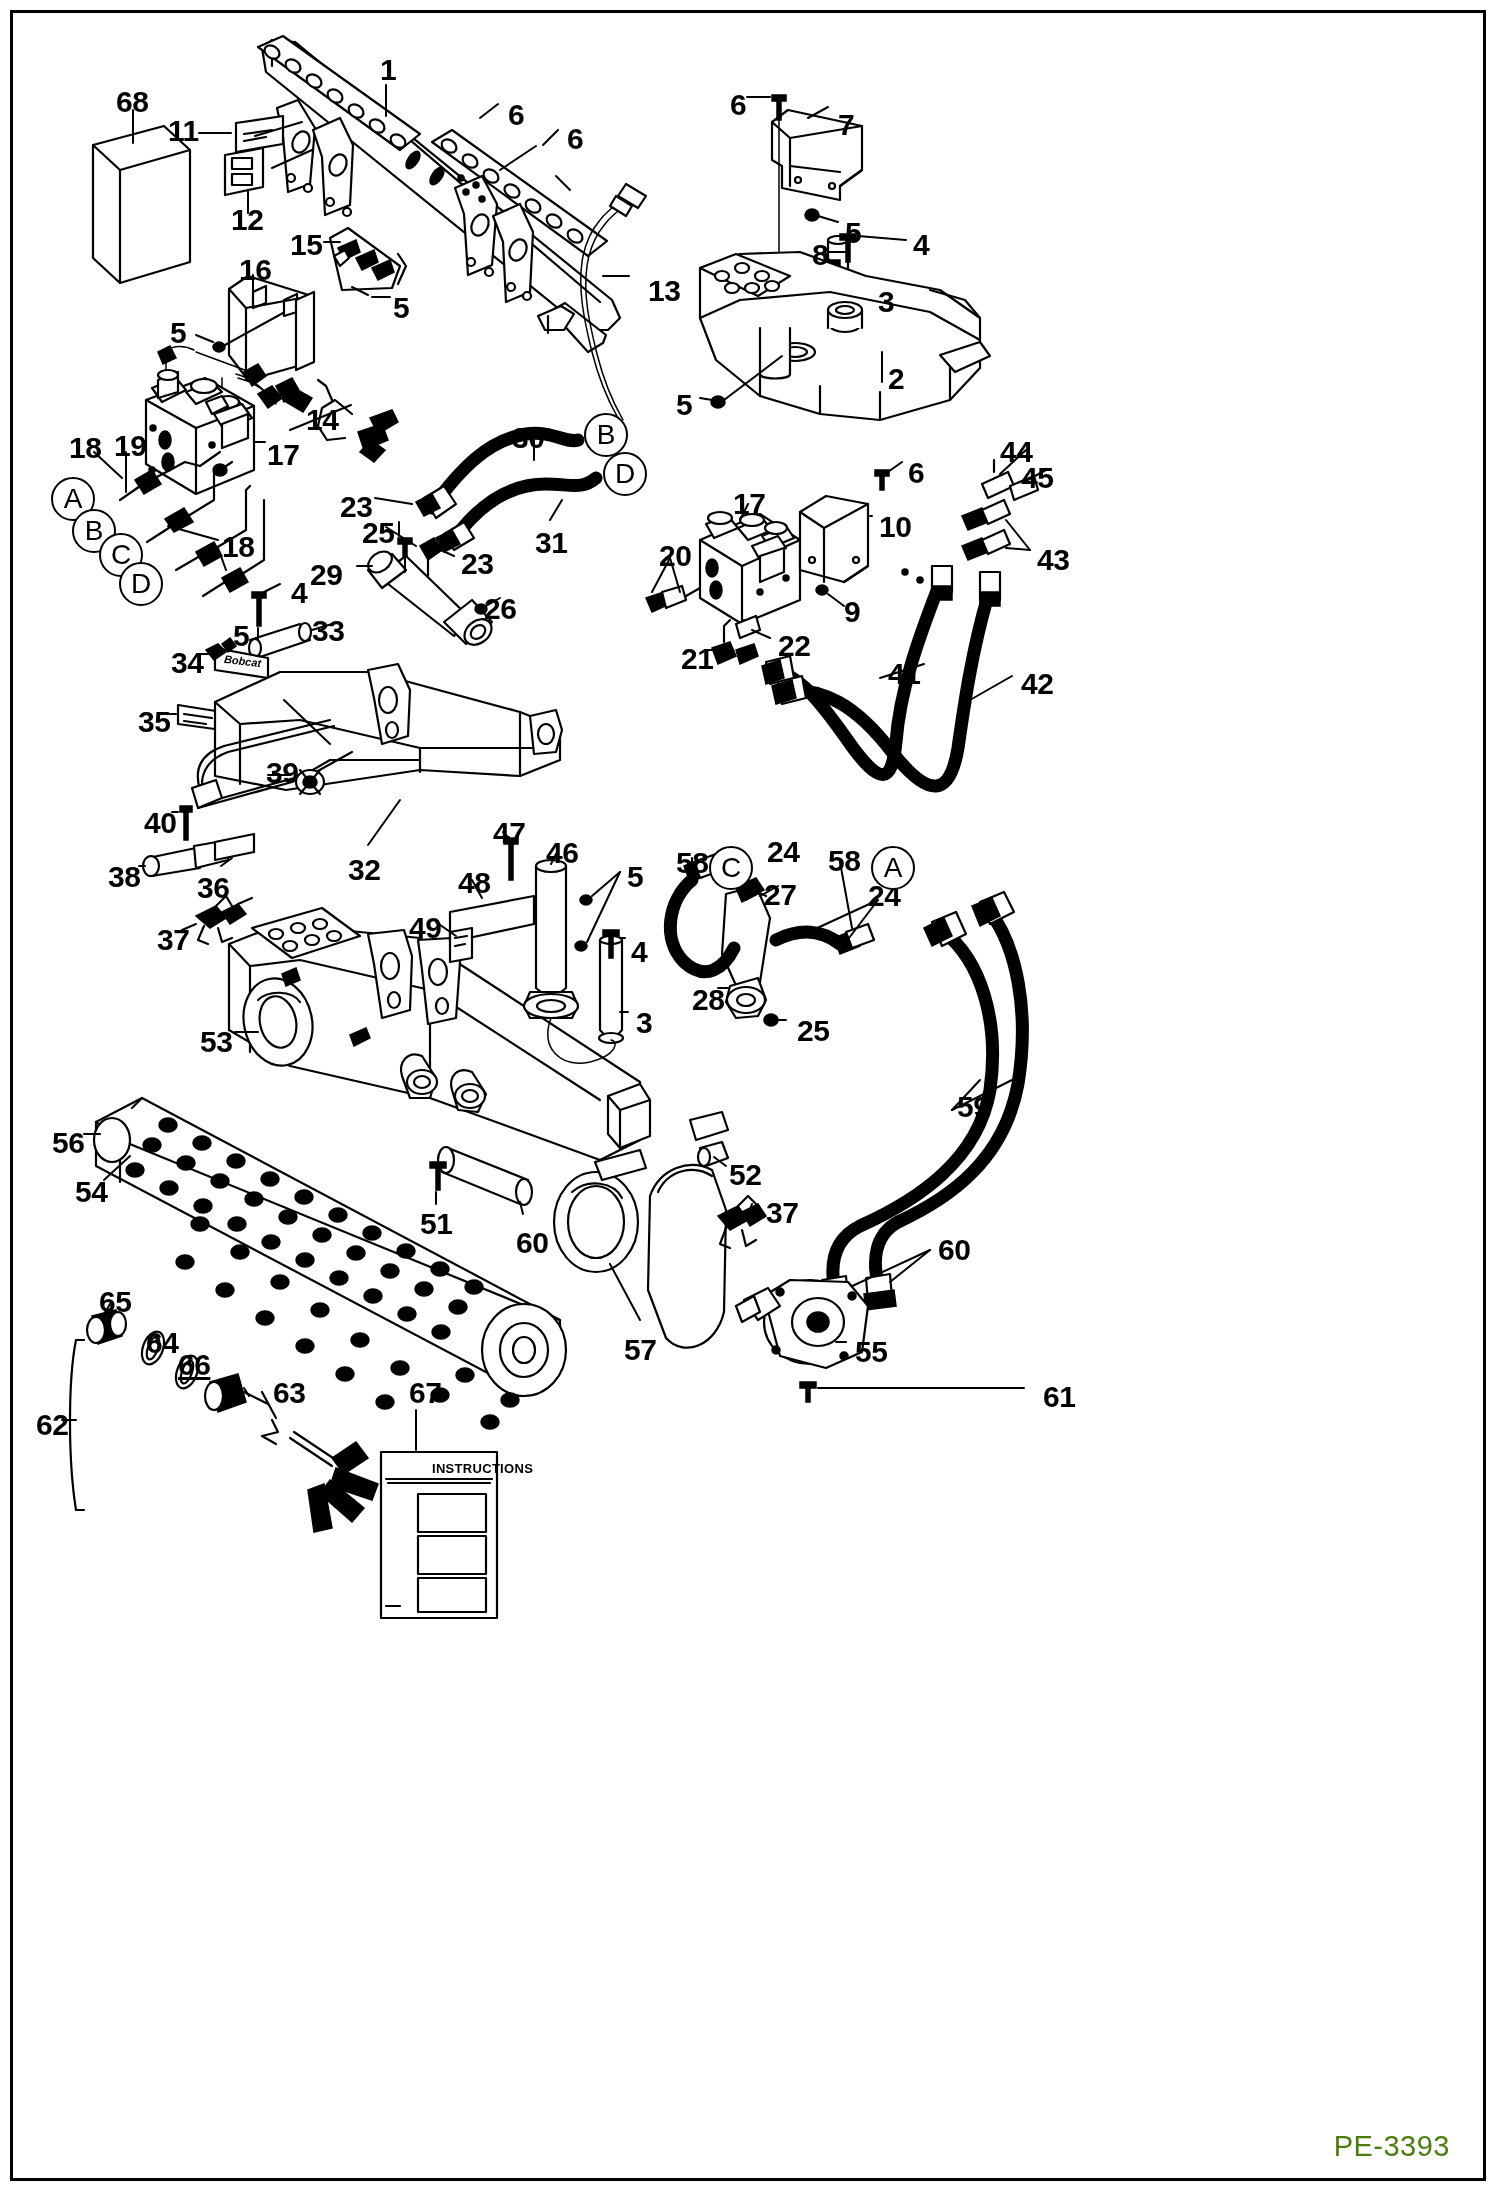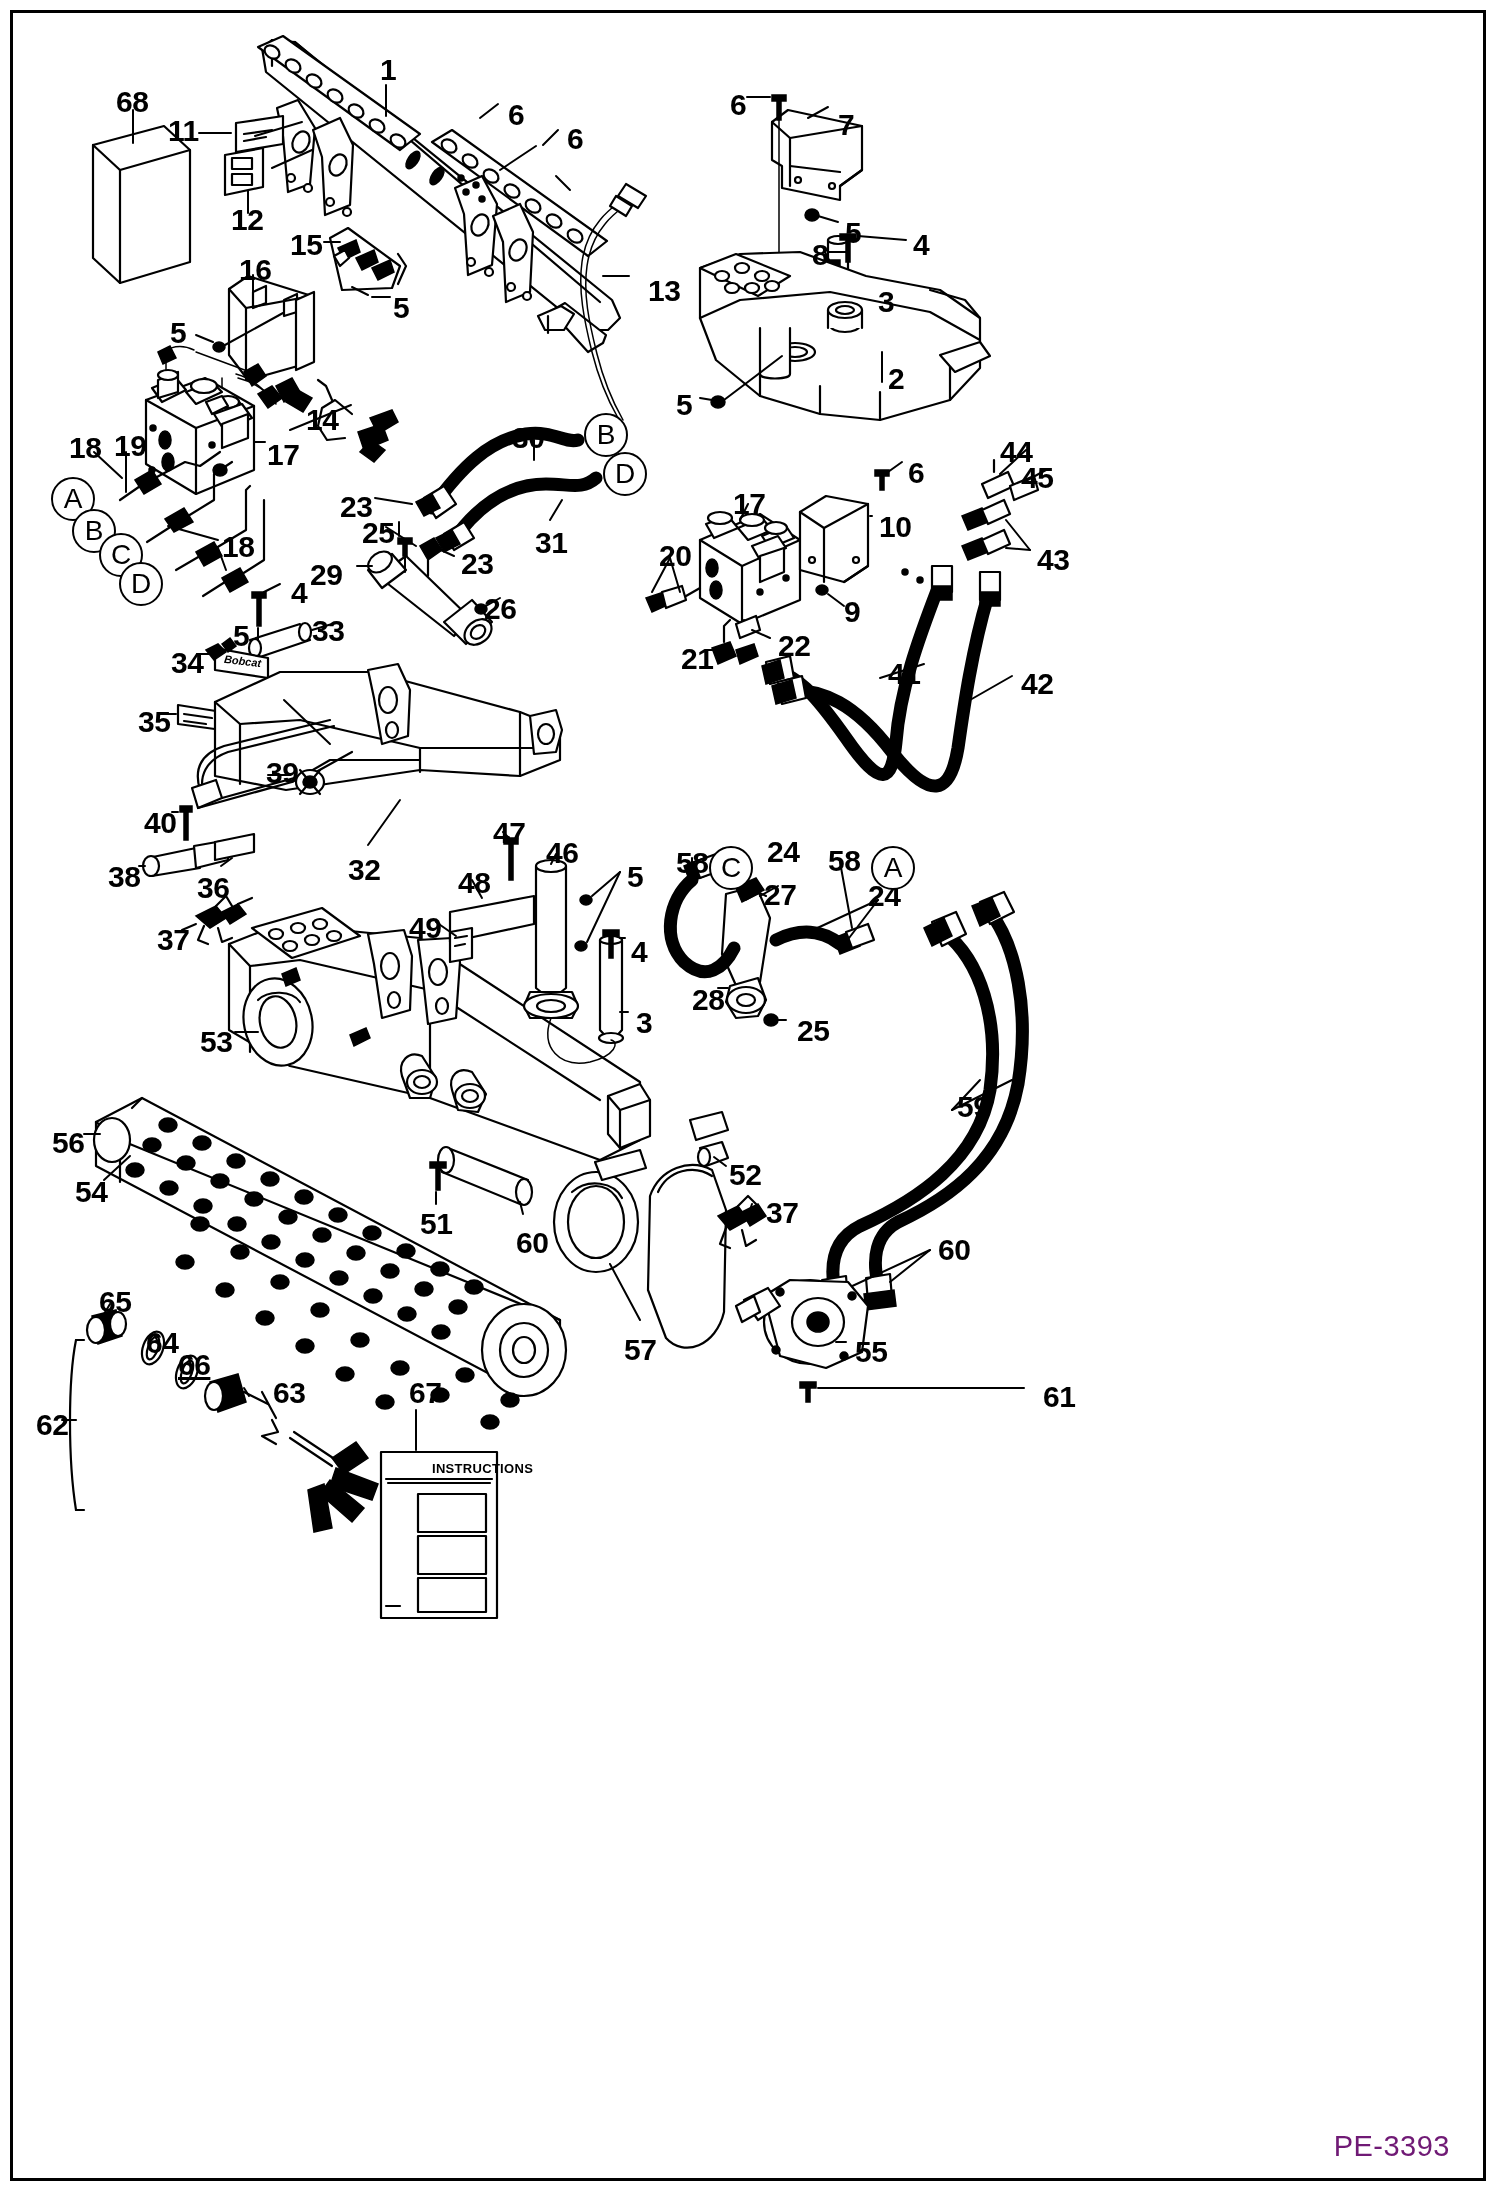--- a/index.html
+++ b/index.html
@@ -36,21 +36,21 @@
     display:flex;align-items:center;justify-content:center;
     font-family:"Liberation Sans",sans-serif;
     font-weight:normal;
     font-size:28px;
     background:#fff;
     color:#000;
   }
   #partno{
     position:absolute;right:48px;bottom:30px;
     font-family:"Liberation Sans",sans-serif;
-    font-size:29px;color:#701a75;letter-spacing:0.5px;
+    font-size:29px;color:#4d7c0f;letter-spacing:0.5px;
   }
   .lbl-instr{
     position:absolute;
     font-family:"Liberation Sans",sans-serif;
     font-size:13px;font-weight:bold;color:#000;
     letter-spacing:0.3px;
     padding-left:44px;
   }
   .lbl-bob{
     position:absolute;

